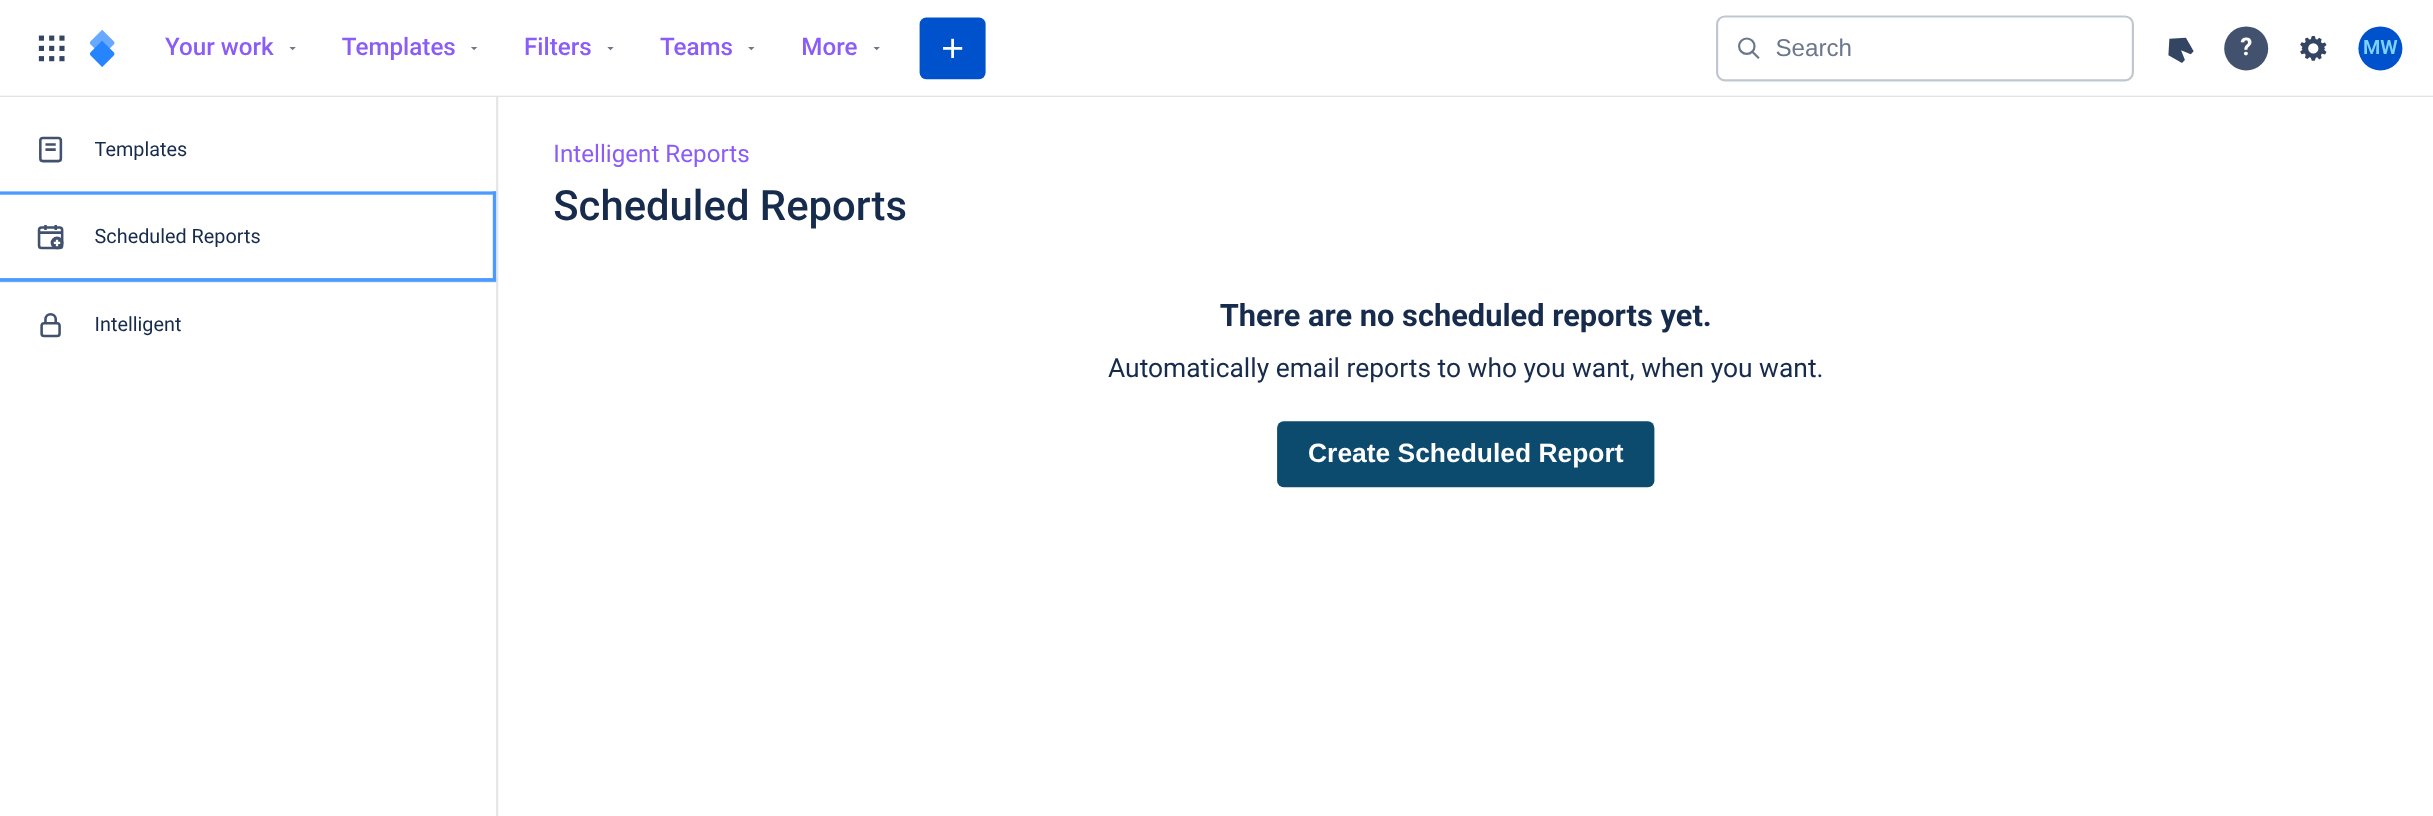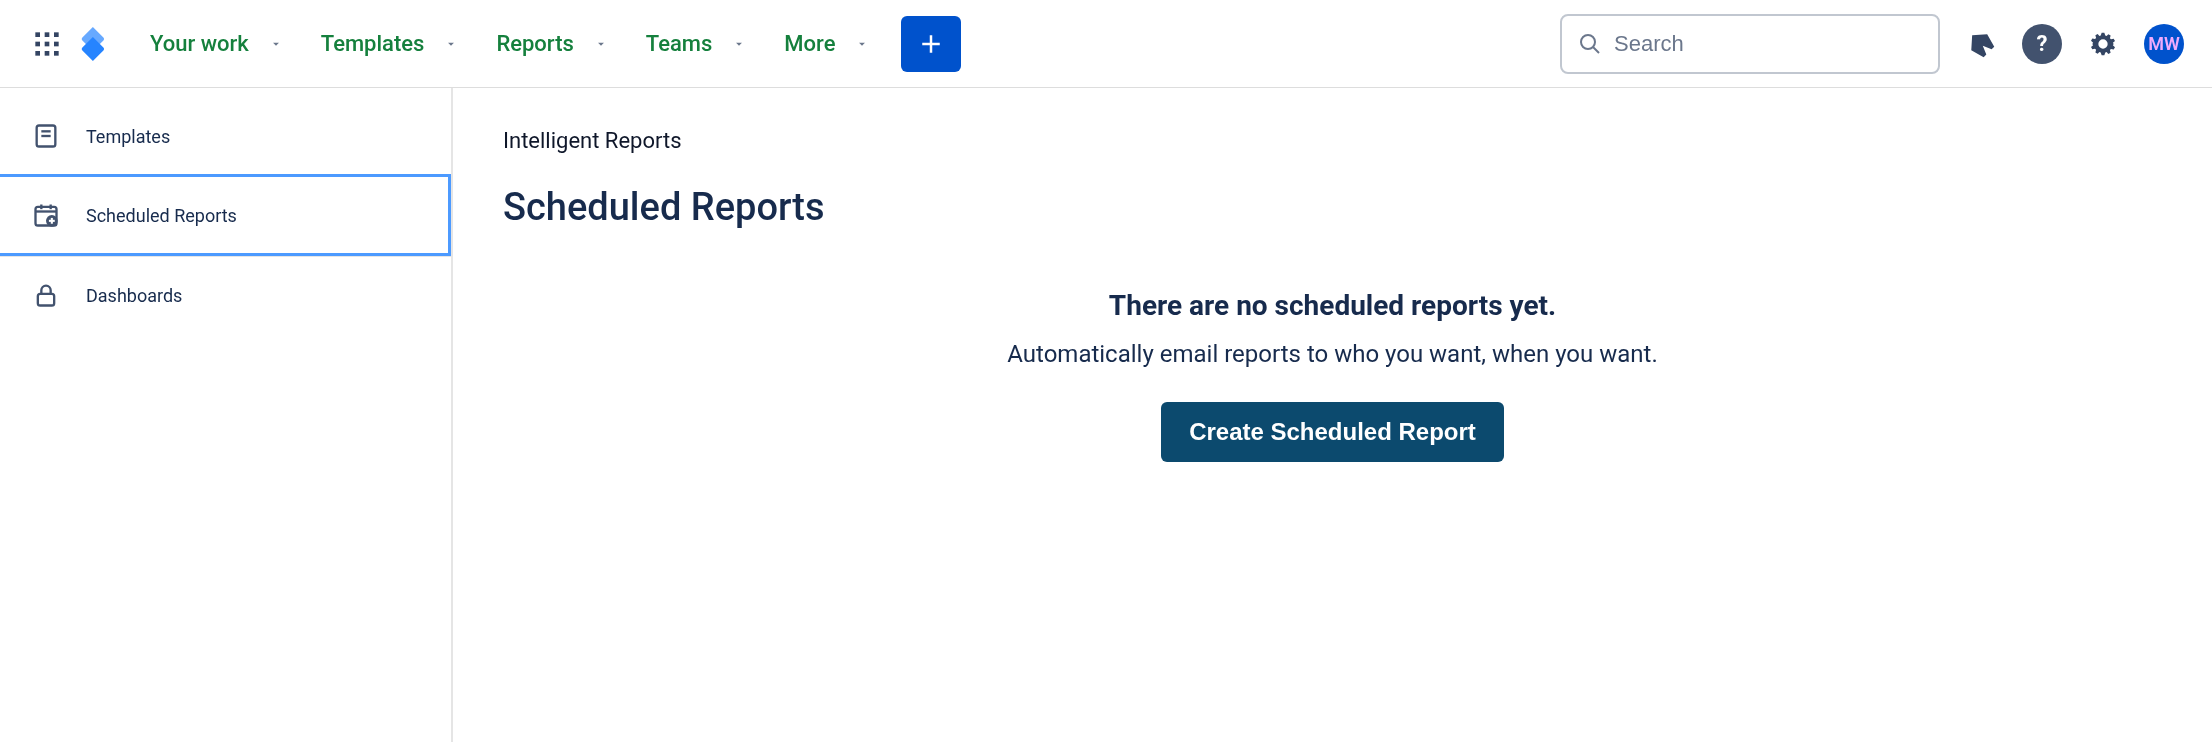--- a/index.html
+++ b/index.html
@@ -34,25 +34,25 @@
     margin-right: 16px;
   }
   .nav-items {
     display: flex;
     align-items: center;
     gap: 10px;
   }
   .nav-item {
     display: flex;
     align-items: center;
-    gap: 20px;
+    gap: 10px;
     padding: 10px 14px;
     font-size: 22px;
     font-weight: 500;
-    color: #15803d;
+    color: #8b5cf6;
     cursor: pointer;
     border-radius: 4px;
     justify-content: space-between;
   }
   .chev {
     display: inline-flex;
     align-items: center;
     color: #6B778C;
   }
   .create-btn {
@@ -96,21 +96,21 @@
     display: flex; align-items: center; justify-content: center;
     color: #344563;
     cursor: pointer;
   }
   .help-circle, .avatar {
     width: 40px; height: 40px;
     border-radius: 50%;
     display: flex; align-items: center; justify-content: center;
   }
   .help-circle { background: #42526E; color: #fff; font-weight:700; font-size:22px;}
-  .avatar { background: #0052CC; color: #f0abfc; font-weight:600; font-size:18px; }
+  .avatar { background: #0052CC; color: #7dd3fc; font-weight:600; font-size:18px; }
 
   
   .layout {
     display: flex;
     height: calc(742px - 88px);
   }
   .sidebar {
     width: 453px;
     border-right: 2px solid #e5e5e5;
     padding-top: 10px;
@@ -150,22 +150,22 @@
     color: #42526E;
     display:flex; align-items:center; justify-content:center;
   }
 
   .content {
     flex: 1;
     padding: 40px 50px;
   }
   .breadcrumb {
     font-size: 22px;
-    color: #0f172a;
-    margin-bottom: 32px;
+    color: #8b5cf6;
+    margin-bottom: 13px;
   }
   .page-title {
     font-size: 38px;
     font-weight: 500;
     color: #172B4D;
     margin-bottom: 60px;
   }
   .empty-state {
     text-align: center;
     max-width: 1000px;
@@ -231,21 +231,21 @@
     </div>
     <div class="nav-item">
       <span>Templates</span>
       <span class="chev">
           <svg width="14" height="14" viewBox="0 0 24 24">
             <path fill="currentColor" d="M7 10l5 5 5-5z"></path>
           </svg>
         </span>
     </div>
     <div class="nav-item">
-      <span>Reports</span>
+      <span>Filters</span>
       <span class="chev">
           <svg width="14" height="14" viewBox="0 0 24 24">
             <path fill="currentColor" d="M7 10l5 5 5-5z"></path>
           </svg>
         </span>
     </div>
     <div class="nav-item">
       <span>Teams</span>
       <span class="chev">
           <svg width="14" height="14" viewBox="0 0 24 24">
@@ -321,21 +321,21 @@
       <span>Scheduled Reports</span>
     </div>
     <hr class="sidebar-divider">
     <div class="sidebar-item">
       <span class="sidebar-icon">
         <svg width="28" height="28" viewBox="0 0 24 24">
             <rect x="5" y="11" width="14" height="10" rx="2" fill="none" stroke="currentColor" stroke-width="2"></rect>
             <path d="M8 11V8a4 4 0 0 1 8 0v3" fill="none" stroke="currentColor" stroke-width="2"></path>
           </svg>
       </span>
-      <span>Dashboards</span>
+      <span>Intelligent</span>
     </div>
   </div>
 
   <div class="content">
     <div class="breadcrumb">Intelligent Reports</div>
     <h1 class="page-title">Scheduled Reports</h1>
     <div class="empty-state">
       <div class="empty-heading">There are no scheduled reports yet.</div>
       <div class="empty-sub">Automatically email reports to who you want, when you want.</div>
       <button class="primary-btn">Create Scheduled Report</button>

